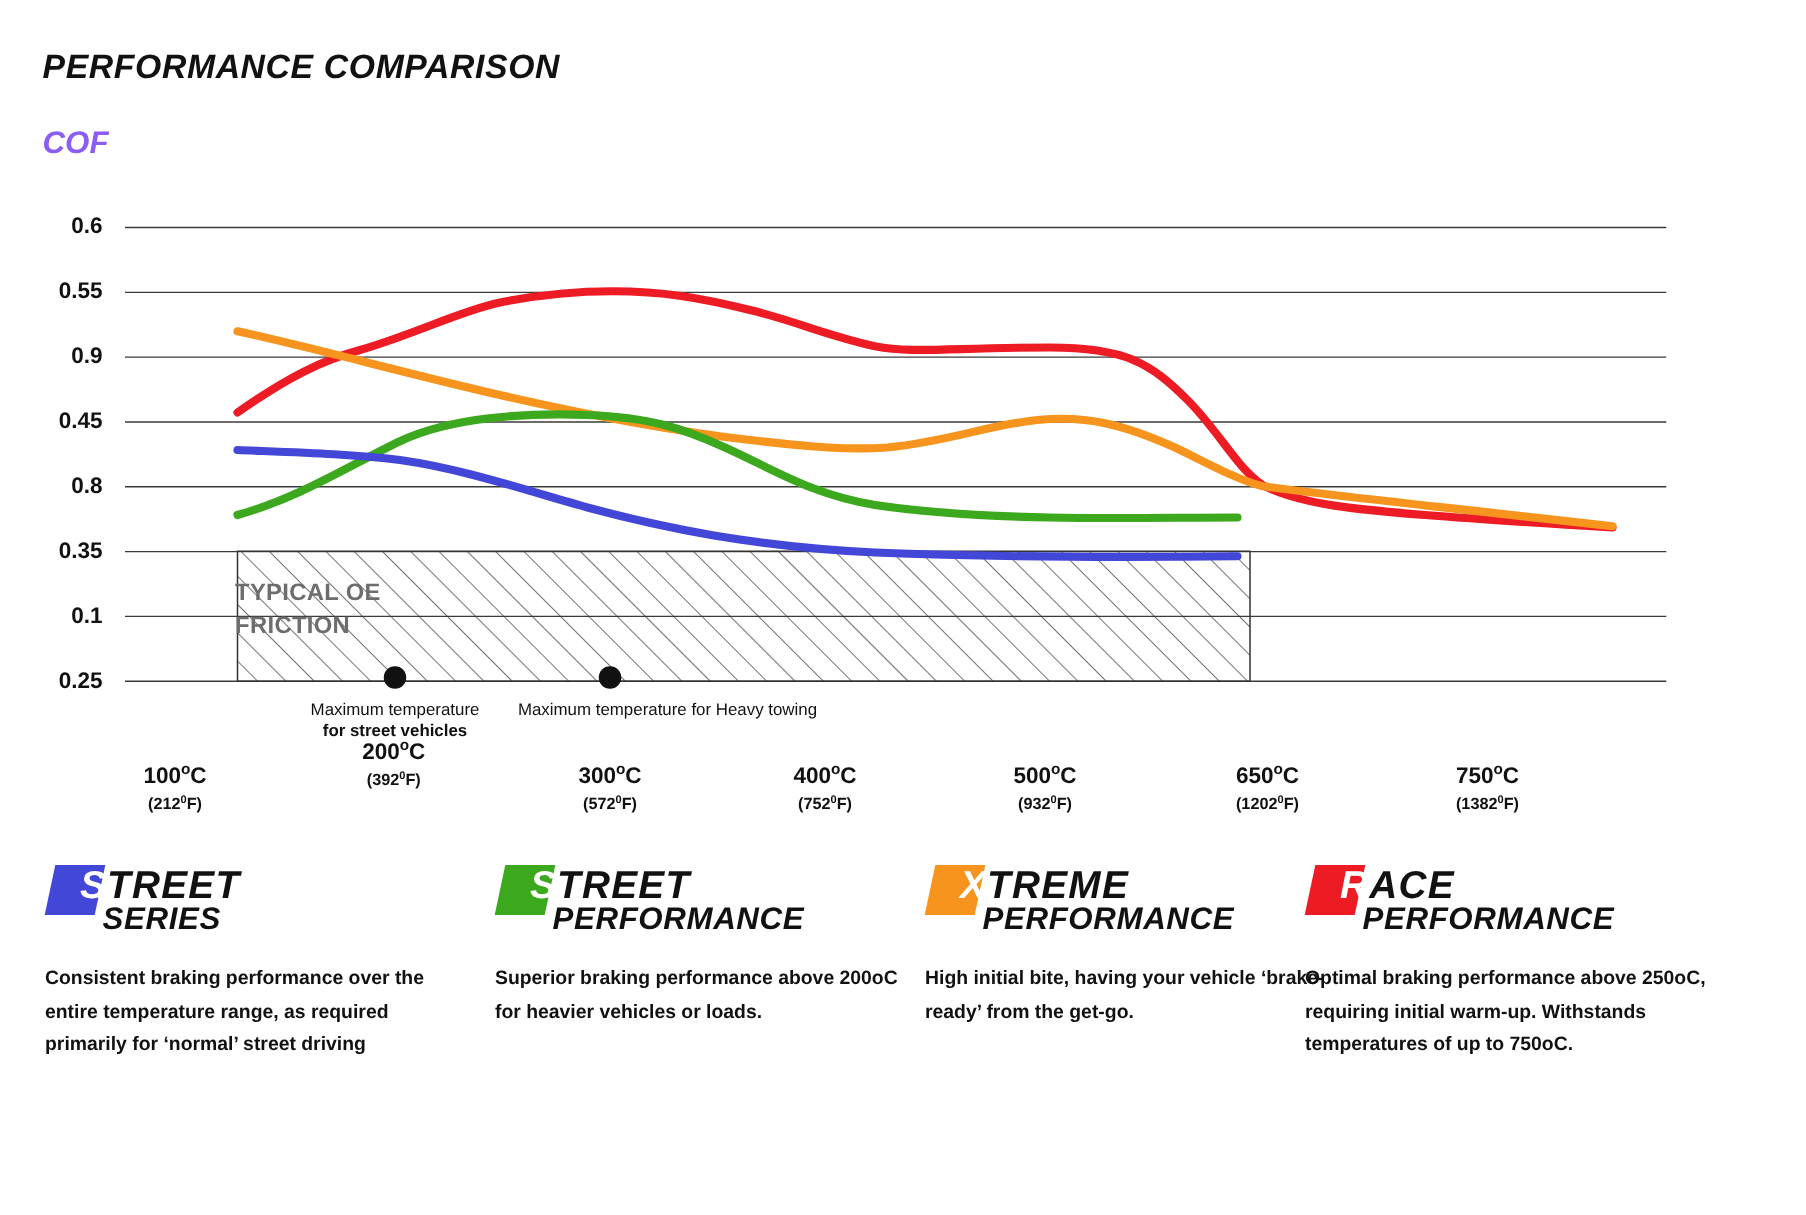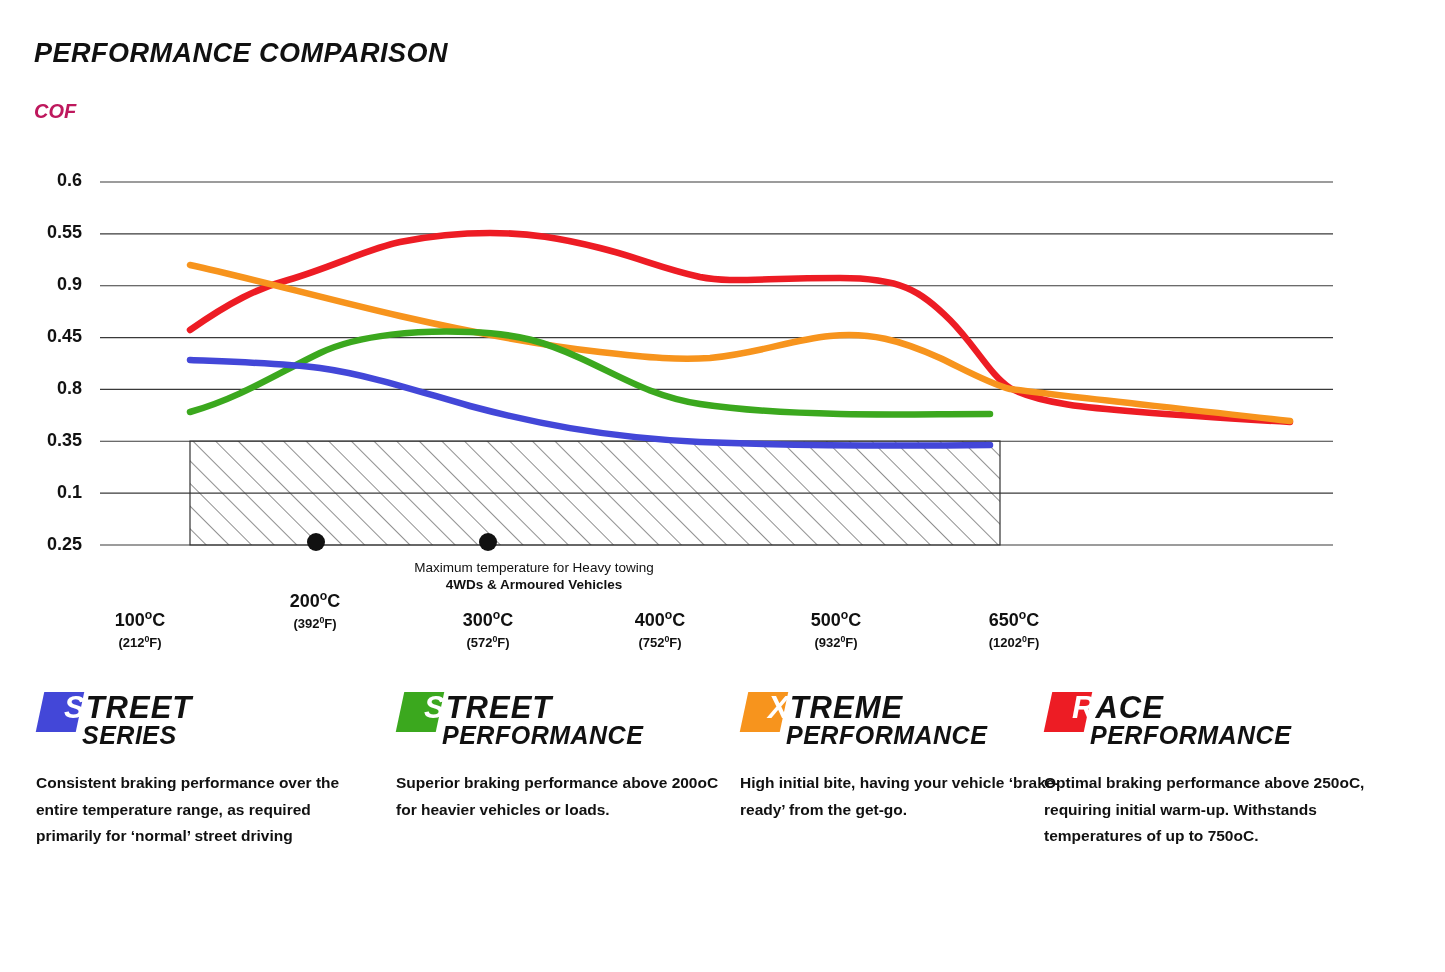--- a/index.html
+++ b/index.html
@@ -28,24 +28,24 @@
     font-size: 27px;
     font-weight: bold;
     font-style: italic;
     letter-spacing: 0.5px;
     color: #111;
   }
   .cof-label {
     position: absolute;
     left: 34px;
     top: 100px;
-    font-size: 20px;
+    font-size: 25px;
     font-weight: bold;
     font-style: italic;
-    color: #be185d;
+    color: #8b5cf6;
   }
   
   .chart-wrap {
     position: absolute;
     left: 0;
     top: 0;
     width: 1445px;
     height: 700px;
   }
   .chart-svg {
@@ -200,24 +200,31 @@
       <path fill="none" stroke="#f7941d" stroke-width="6.5" stroke-linecap="round" stroke-linejoin="round" d="M190,265 C 250,278 330,300 400,316 C 470,332 540,345 600,352 C 650,358 680,360 710,358 C 760,353 790,340 830,336 C 870,332 900,340 940,358 C 965,370 990,384 1010,389 C 1060,396 1140,404 1290,421"></path>
 
       <path fill="none" stroke="#3ba81e" stroke-width="6.5" stroke-linecap="round" stroke-linejoin="round" d="M190,412 C 240,398 280,372 320,353 C 360,334 420,330 470,332 C 520,334 545,342 580,358 C 620,376 650,396 700,404 C 740,410 790,413 840,414 C 890,415 940,414 990,414"></path>
 
       <path fill="none" stroke="#4347d8" stroke-width="6.5" stroke-linecap="round" stroke-linejoin="round" d="M190,360 C 240,362 280,363 320,368 C 370,375 420,392 470,406 C 530,422 600,437 700,442 C 800,446 900,446 990,445"></path>
 
       <circle cx="316" cy="542" r="9" fill="#111"></circle>
       <circle cx="488" cy="542" r="9" fill="#111"></circle>
     </svg>
 
-
+    <div class="hatch-label" style="left:188px; top:462px;">
+      <span>TYPICAL OE</span><br>
+      <span>FRICTION</span>
+    </div>
+
+    <div class="marker-note" style="left:226px; top:560px; width:180px;">
+      <span>Maximum temperature</span>
+      <span class="bold">for street vehicles</span>
+    </div>
     <div class="marker-note" style="left:344px; top:560px; width:380px;">
       <span>Maximum temperature for Heavy towing</span>
-      <span class="bold">4WDs &amp; Armoured Vehicles</span>
     </div>
 
     <div class="xtick" style="left:70px; top:608px;">
       <span>100<span class="sup">o</span>C</span>
       <span class="sub">(212<span class="sup">0</span>F)</span>
     </div>
     <div class="xtick" style="left:245px; top:589px;">
       <span>200<span class="sup">o</span>C</span>
       <span class="sub">(392<span class="sup">0</span>F)</span>
     </div>
@@ -229,20 +236,24 @@
       <span>400<span class="sup">o</span>C</span>
       <span class="sub">(752<span class="sup">0</span>F)</span>
     </div>
     <div class="xtick" style="left:766px; top:608px;">
       <span>500<span class="sup">o</span>C</span>
       <span class="sub">(932<span class="sup">0</span>F)</span>
     </div>
     <div class="xtick" style="left:944px; top:608px;">
       <span>650<span class="sup">o</span>C</span>
       <span class="sub">(1202<span class="sup">0</span>F)</span>
+    </div>
+    <div class="xtick" style="left:1120px; top:608px;">
+      <span>750<span class="sup">o</span>C</span>
+      <span class="sub">(1382<span class="sup">0</span>F)</span>
     </div>
   </div>
 
   <div class="legend-row">
 
     <div class="legend-col" style="left:36px; width:340px;">
       <div class="logo">
         <div class="logo-badge" style="background:#4347d8;"></div>
         <div class="logo-line1">
           <span class="first">S</span><span>TREET</span>

